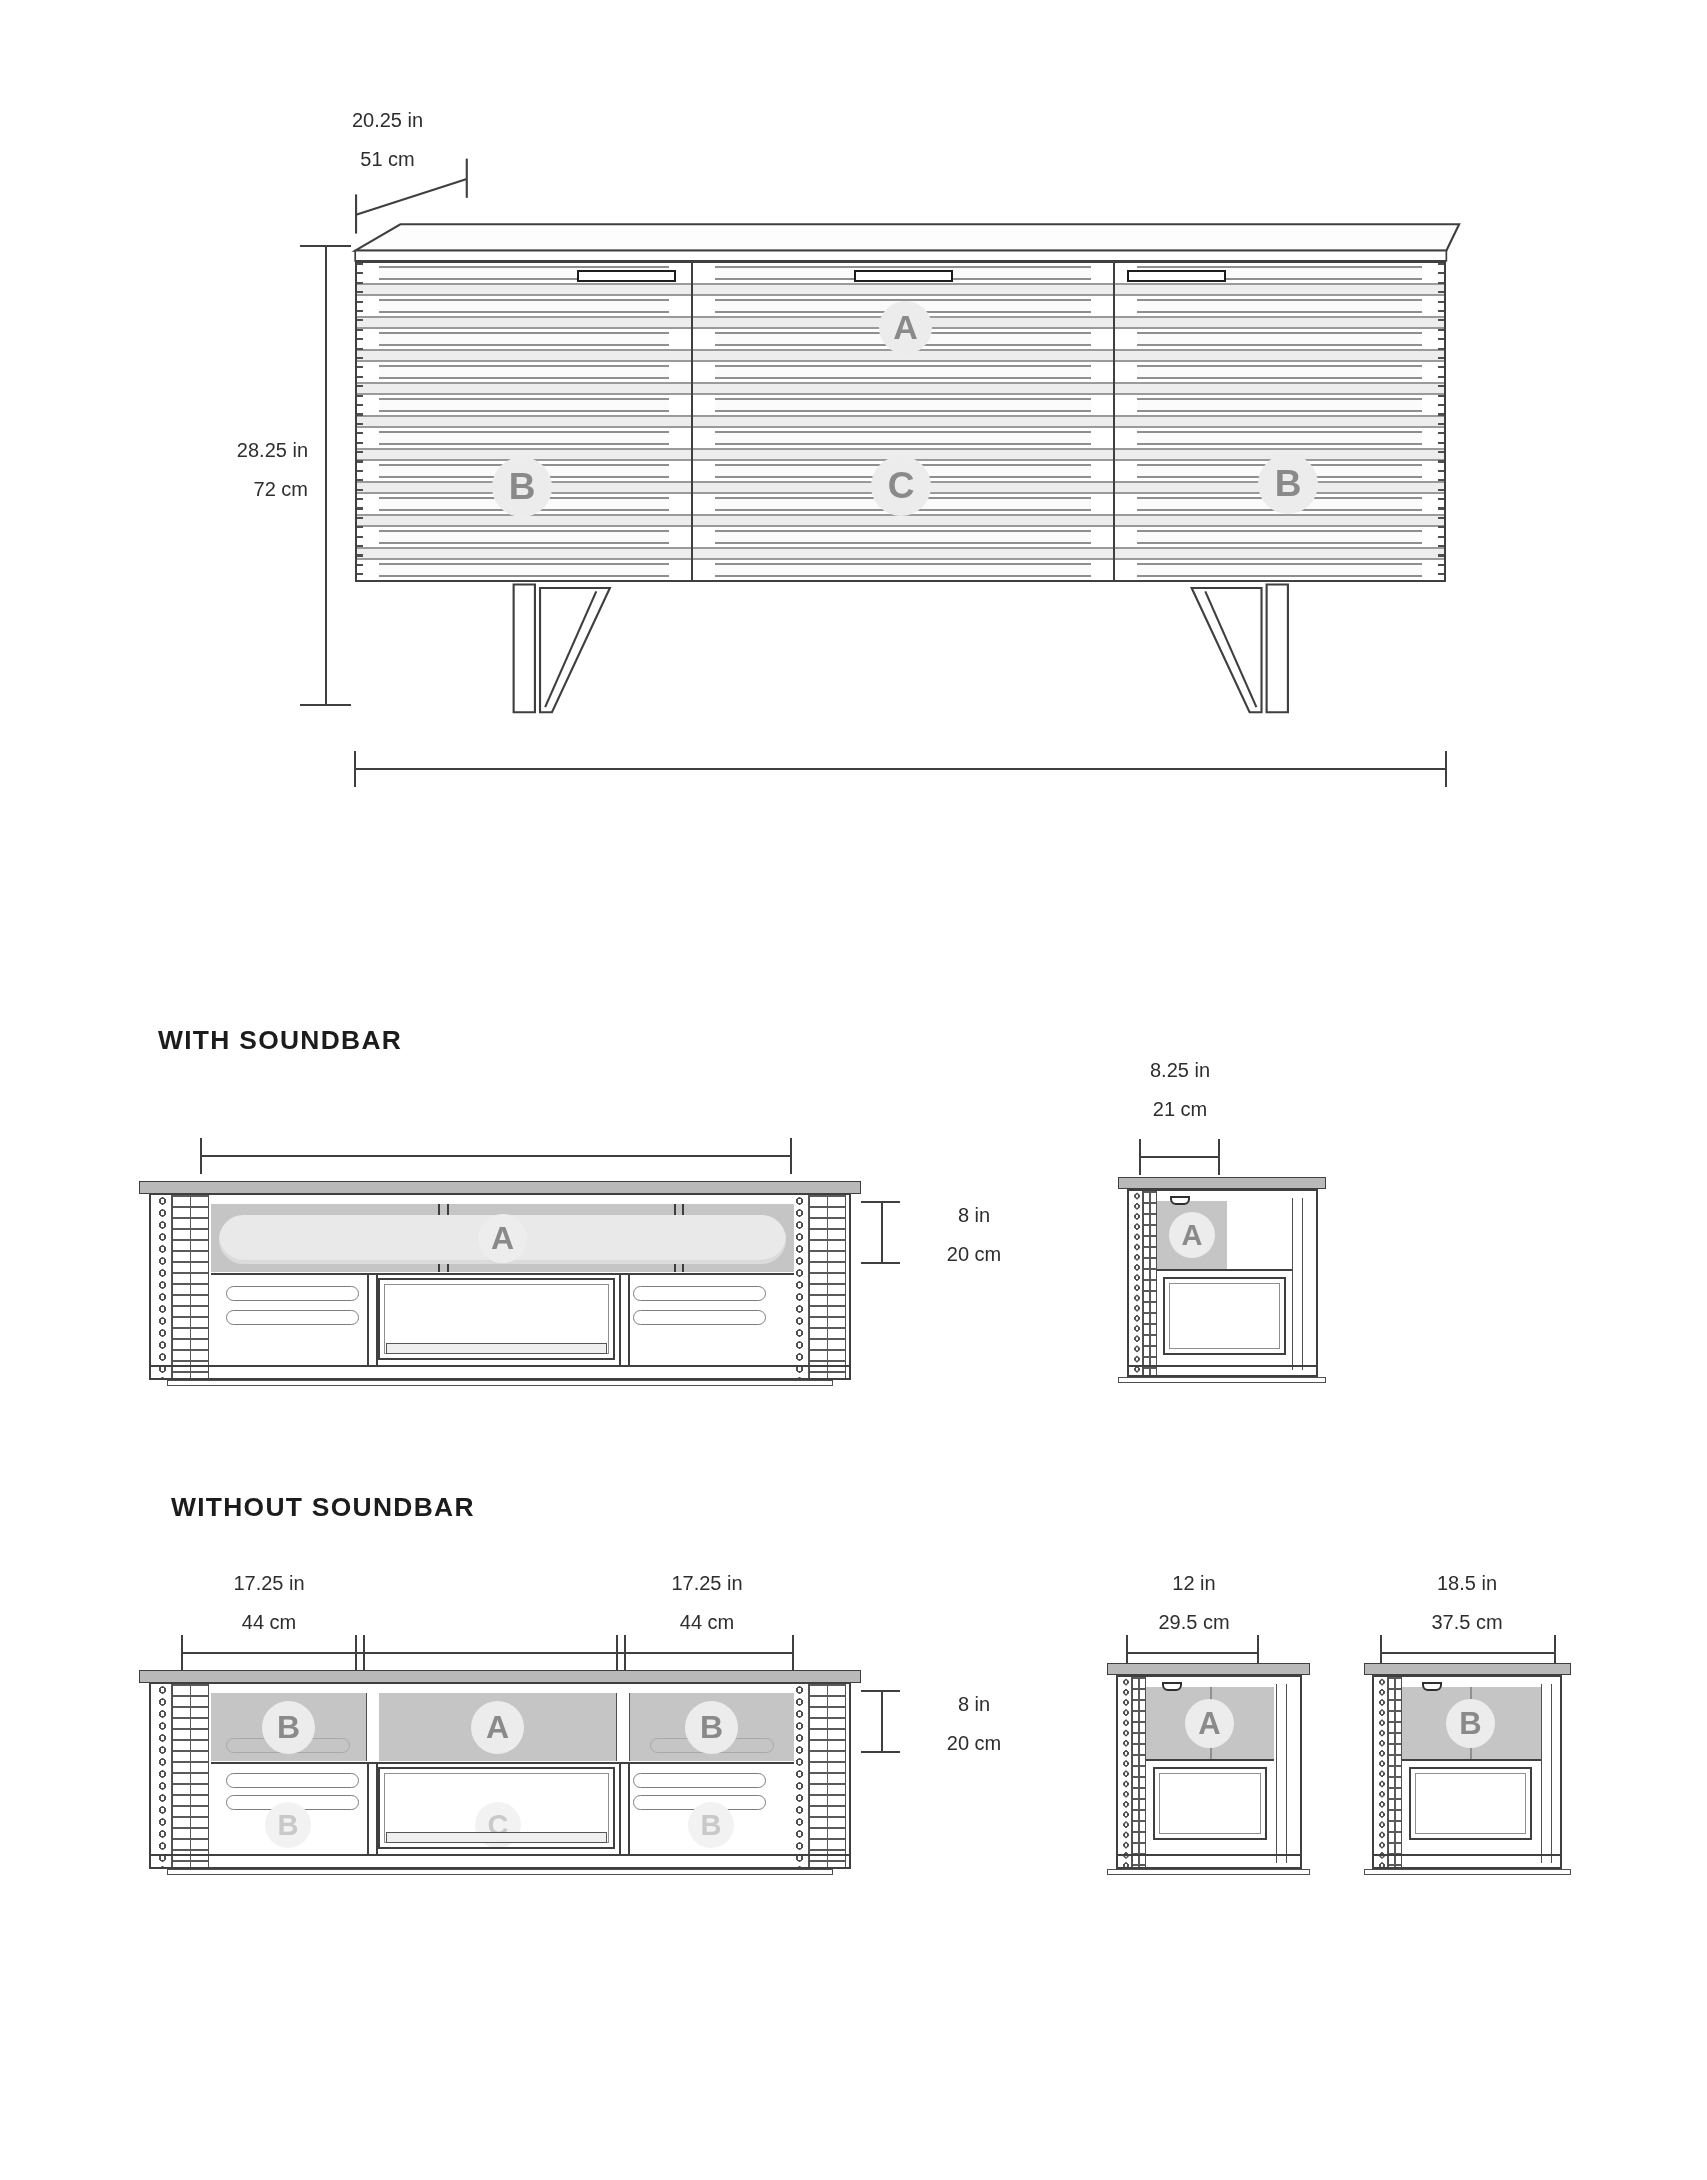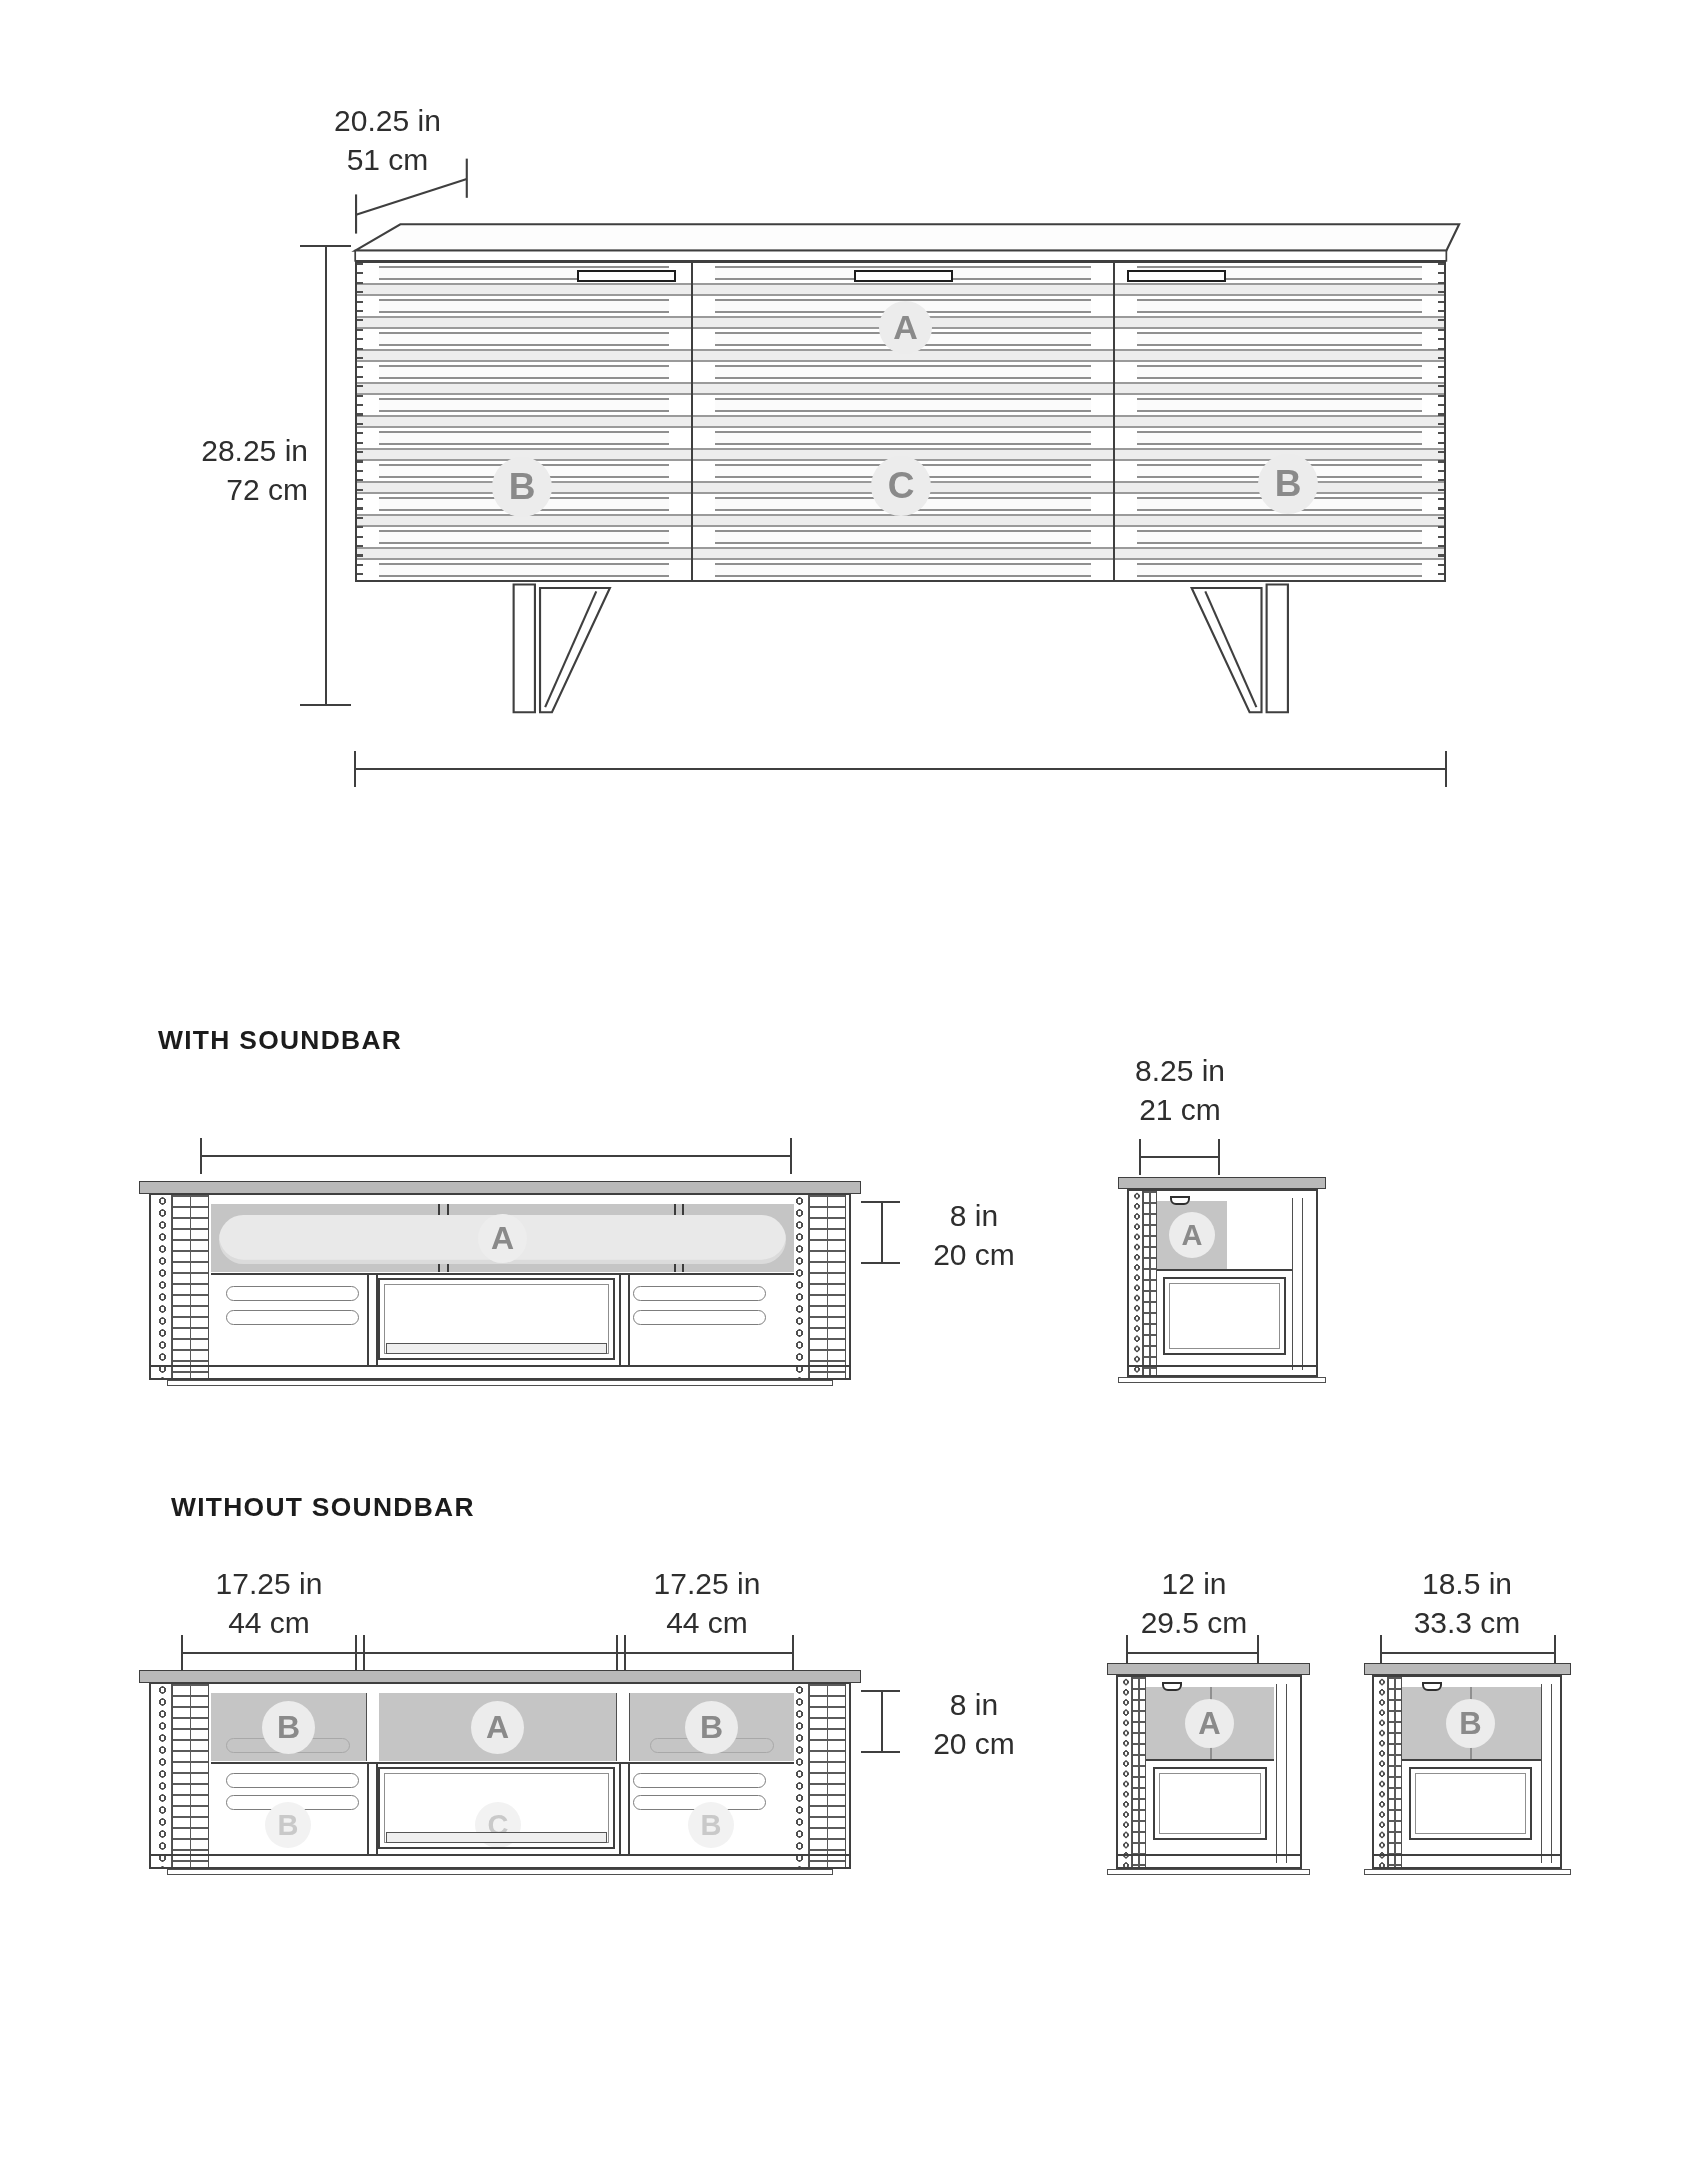--- a/index.html
+++ b/index.html
@@ -1,20 +1,20 @@
 <!DOCTYPE html>
 <html style="font-size:13.6px"><head>
 <meta charset="utf-8">
 <style>
   html,body{margin:0;padding:0;background:#fff;}
   body{font-family:"Liberation Sans","DejaVu Sans",sans-serif;}
   #canvas{position:relative;width:1707px;height:2181px;background:#ffffff;overflow:hidden;}
   svg{position:absolute;left:0;top:0;}
 
-  .dim{position:absolute;font-size:30px;line-height:39px;color:#2e2e2e;text-align:center;white-space:nowrap;}
+  .dim{position:absolute;font-size:20px;line-height:39px;color:#2e2e2e;text-align:center;white-space:nowrap;}
   .dim.right{text-align:right;}
   .heading{position:absolute;font-weight:bold;font-size:26.4px;letter-spacing:1.3px;color:#1c1c1c;white-space:nowrap;}
   .hline{position:absolute;background:#3f3f3f;height:2.1px;}
   .vline{position:absolute;background:#3f3f3f;width:2.1px;}
   .tick{position:absolute;background:#3f3f3f;}
 
   .badge{position:absolute;border-radius:50%;background:#ececec;color:#8a8a8a;font-weight:bold;
          display:flex;align-items:center;justify-content:center;}
   .badge.faint{background:#f2f2f2;color:#c9c9c9;}
 
@@ -286,21 +286,21 @@
     <div class="badge" style="left:67px;top:22px;width:49px;height:49px;font-size:31px;">A</div>
     <div class="channel" style="left:158px;top:6.8px;height:179px;"></div>
     <div class="shelf" style="left:28px;width:128px;top:82px;"></div>
     <div class="bay" style="left:35px;top:90px;width:114px;height:73px;"></div>
     <div class="baseline" style="top:177px;"></div>
   </div>
   <div class="strip" style="left:1107px;top:1869px;width:203px;"></div>
 
   <div class="dim" style="left:1365px;top:1564px;width:204px;">
     <div>18.5 in</div>
-    <div>33.3 cm</div>
+    <div>37.5 cm</div>
   </div>
   <div class="hline" style="left:1381px;top:1652px;width:175px;"></div>
   <div class="tick" style="left:1380px;top:1635px;width:2.1px;height:36px;"></div>
   <div class="tick" style="left:1554px;top:1635px;width:2.1px;height:36px;"></div>
   <div class="lid" style="left:1364px;top:1663px;width:207px;height:12px;"></div>
   <div class="viewbody" style="left:1372px;top:1675px;width:190px;height:194px;">
     <div class="hatch" style="left:2.6px;width:25.6px;">
         <div class="rings sm"></div>
         <div class="ladder"></div>
       </div>

